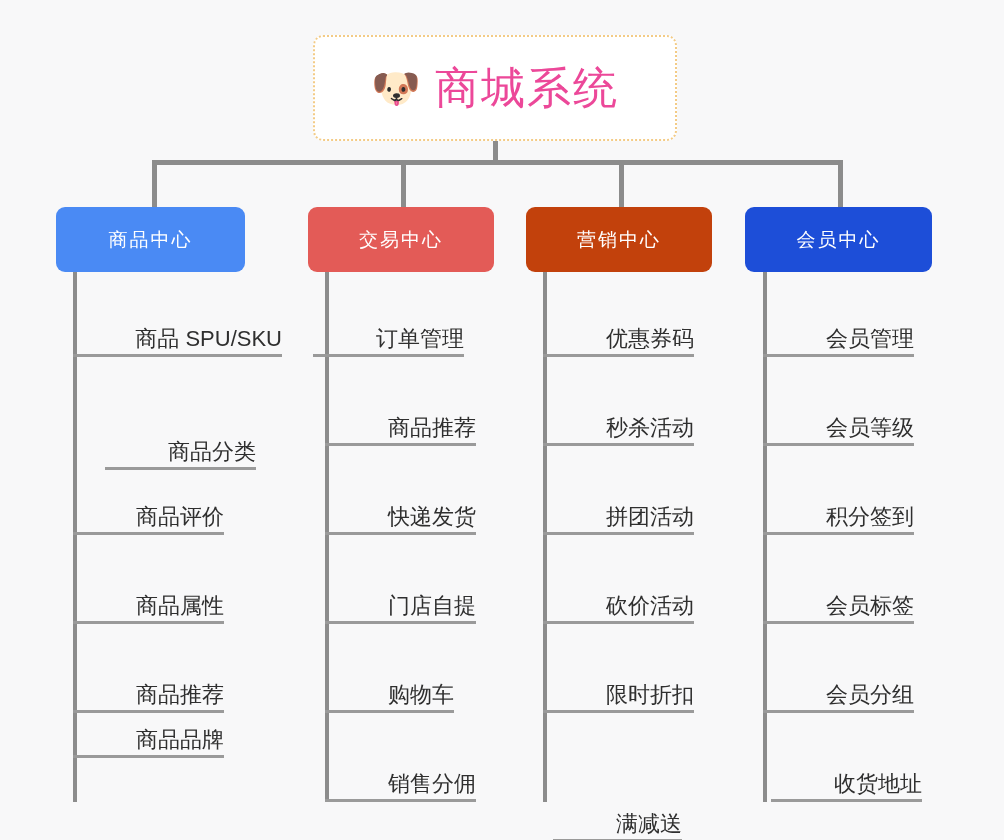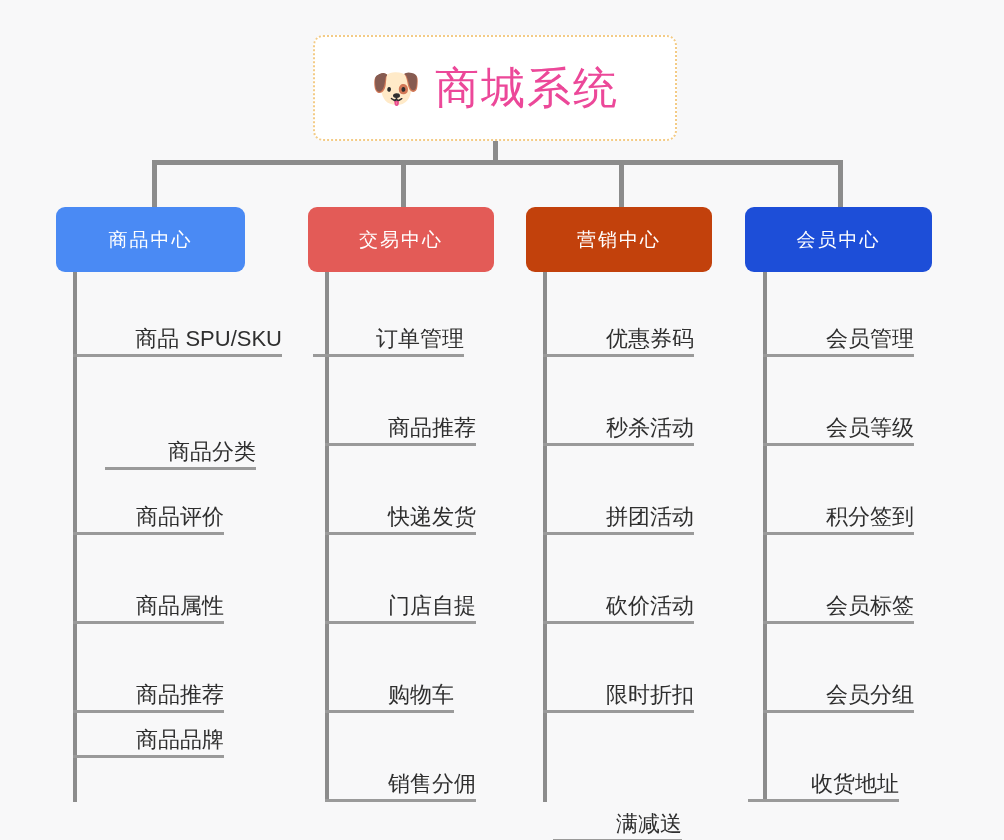--- a/index.html
+++ b/index.html
@@ -205,18 +205,18 @@
       </div>
       <div class="leaf" style="left: 763px; top: 501px; width: 151px; position: absolute;">
         <span class="leaf-label">积分签到</span>
       </div>
       <div class="leaf" style="left: 763px; top: 590px; width: 151px; position: absolute;">
         <span class="leaf-label">会员标签</span>
       </div>
       <div class="leaf" style="left: 763px; top: 679px; width: 151px; position: absolute; padding-left: 32px;">
         <span class="leaf-label">会员分组</span>
       </div>
-      <div class="leaf" style="left: 748px; top: 768px; width: 151px; position: absolute;">
+      <div class="leaf" style="left: 771px; top: 768px; width: 151px; position: absolute;">
         <span class="leaf-label">收货地址</span>
       </div>
     </div>
 
 </div>
 
 </body></html>

